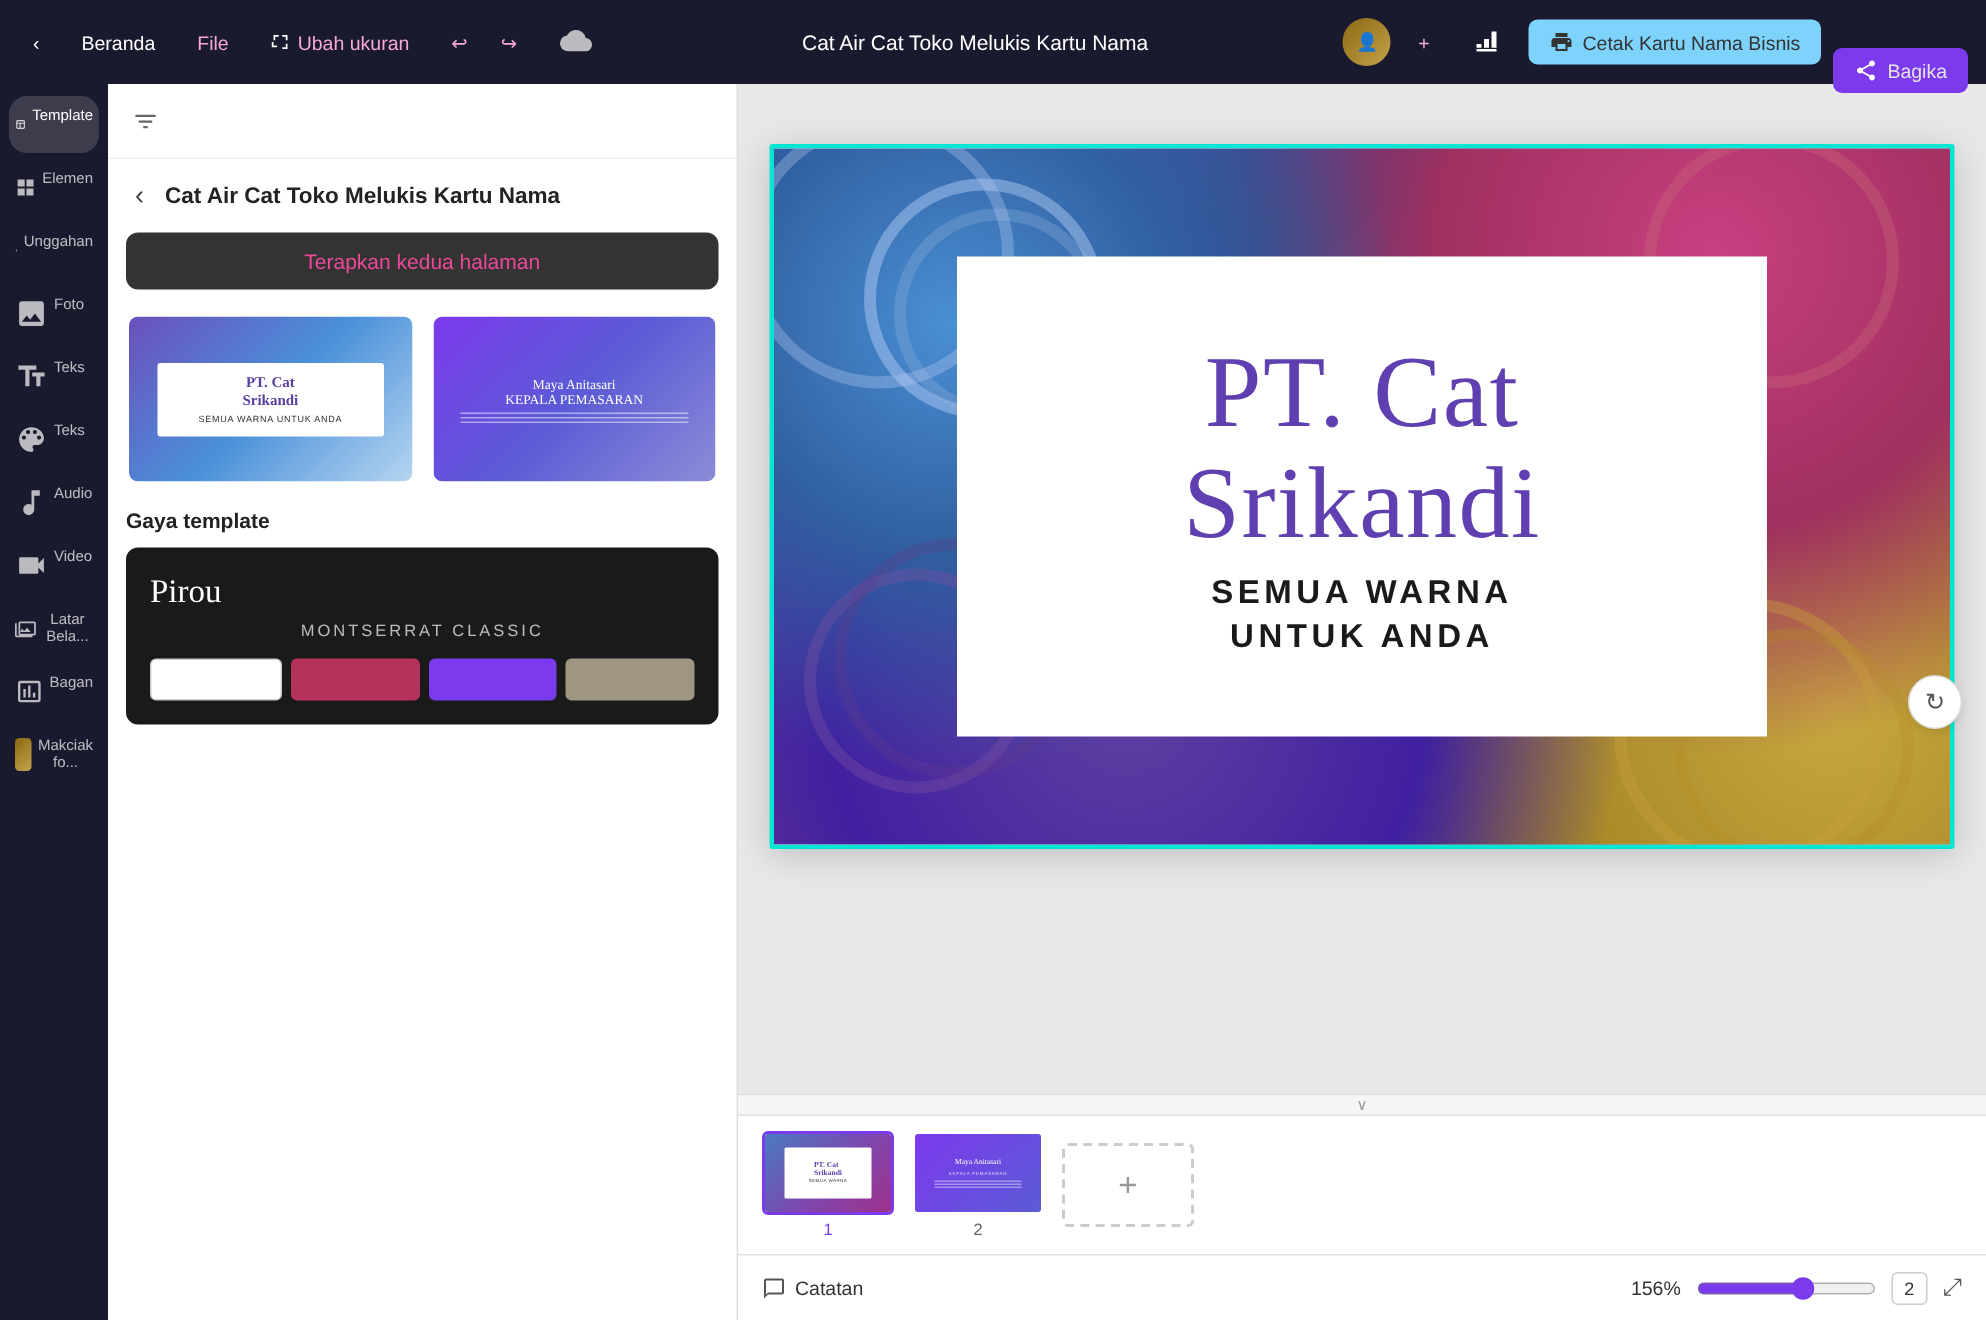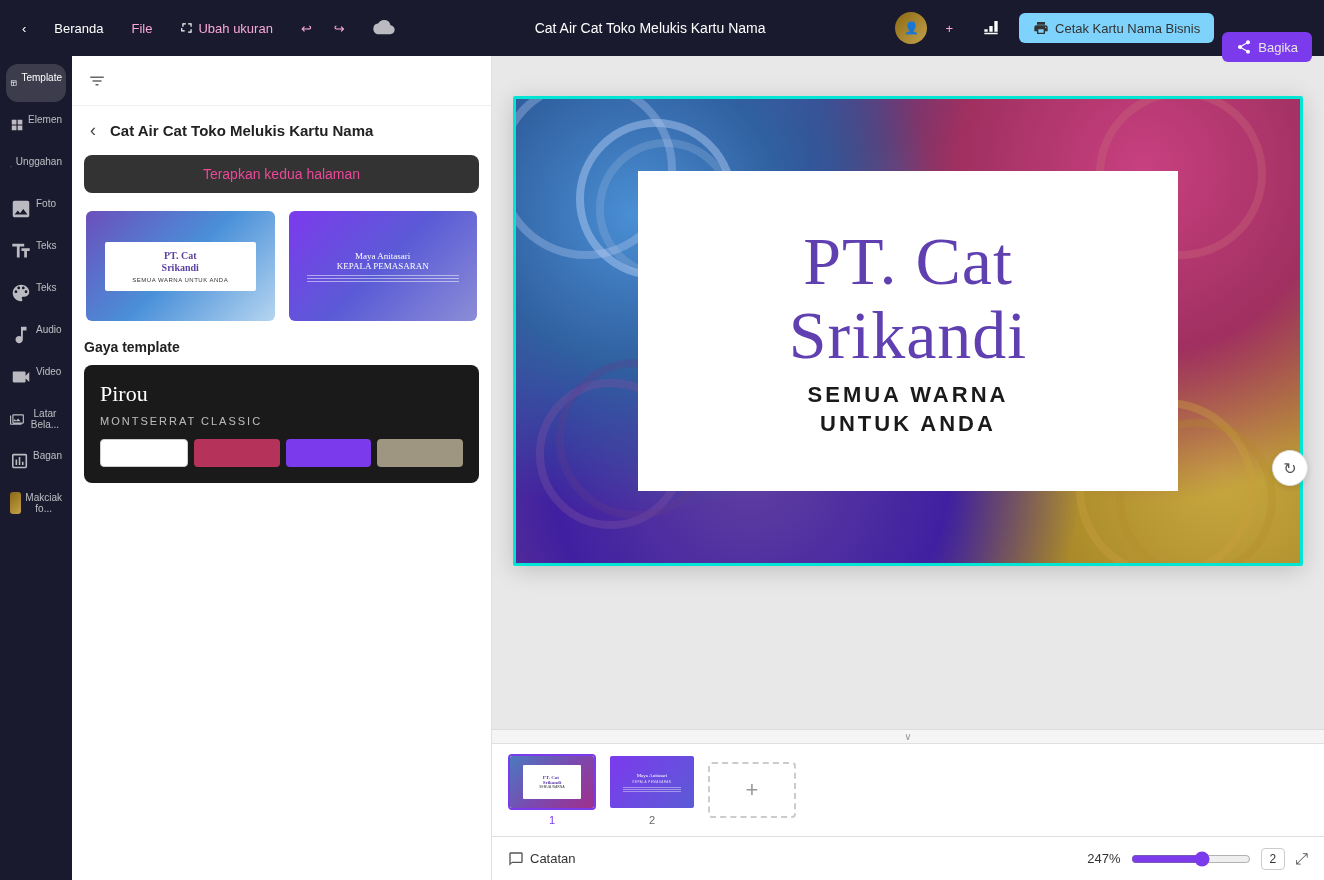--- a/index.html
+++ b/index.html
@@ -251,20 +251,21 @@
     .style-font-preview {
       color: #fff;
       font-size: 22px;
       font-family: serif;
     }
     .style-font-name {
       color: rgba(255,255,255,0.7);
       font-size: 11px;
       letter-spacing: 2px;
       text-transform: uppercase;
+      text-align: center;
     }
     .color-swatches {
       display: flex;
       gap: 6px;
       margin-top: 4px;
     }
     .swatch {
       height: 28px;
       flex: 1;
       border-radius: 4px;
@@ -808,21 +809,21 @@
     </div>
 
     <div class="status-bar">
       <button class="notes-btn">
         <svg width="16" height="16" viewBox="0 0 24 24" fill="#555">
             <path d="M20 2H4c-1.1 0-2 .9-2 2v18l4-4h14c1.1 0 2-.9 2-2V4c0-1.1-.9-2-2-2zm0 14H6l-2 2V4h16v12z"></path>
           </svg>
         <span>Catatan</span>
       </button>
       <div class="zoom-area">
-        <span class="zoom-label">247%</span>
+        <span class="zoom-label">156%</span>
         <input type="range" class="zoom-slider" min="10" max="400" value="247" style="">
         <div class="page-counter">
           <span>2</span>
         </div>
         <button class="fullscreen-btn">⤢</button>
       </div>
     </div>
   </div>
 
 </div>

